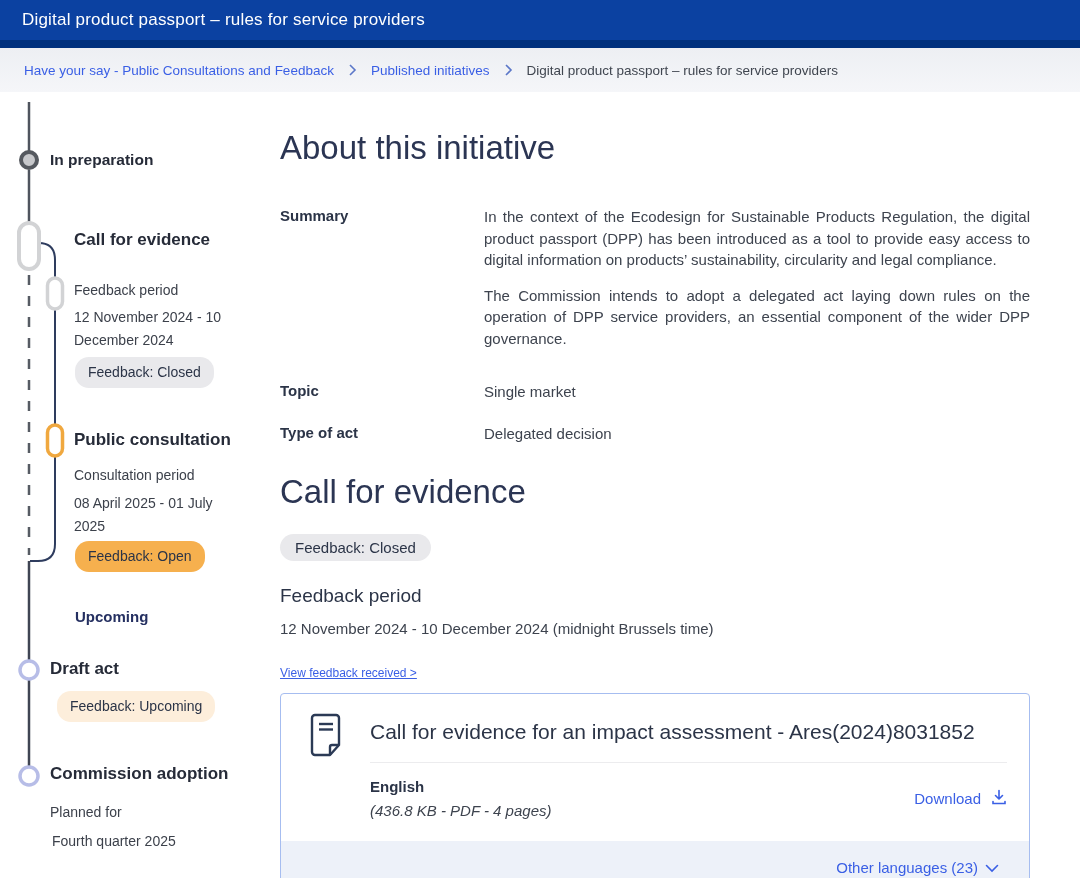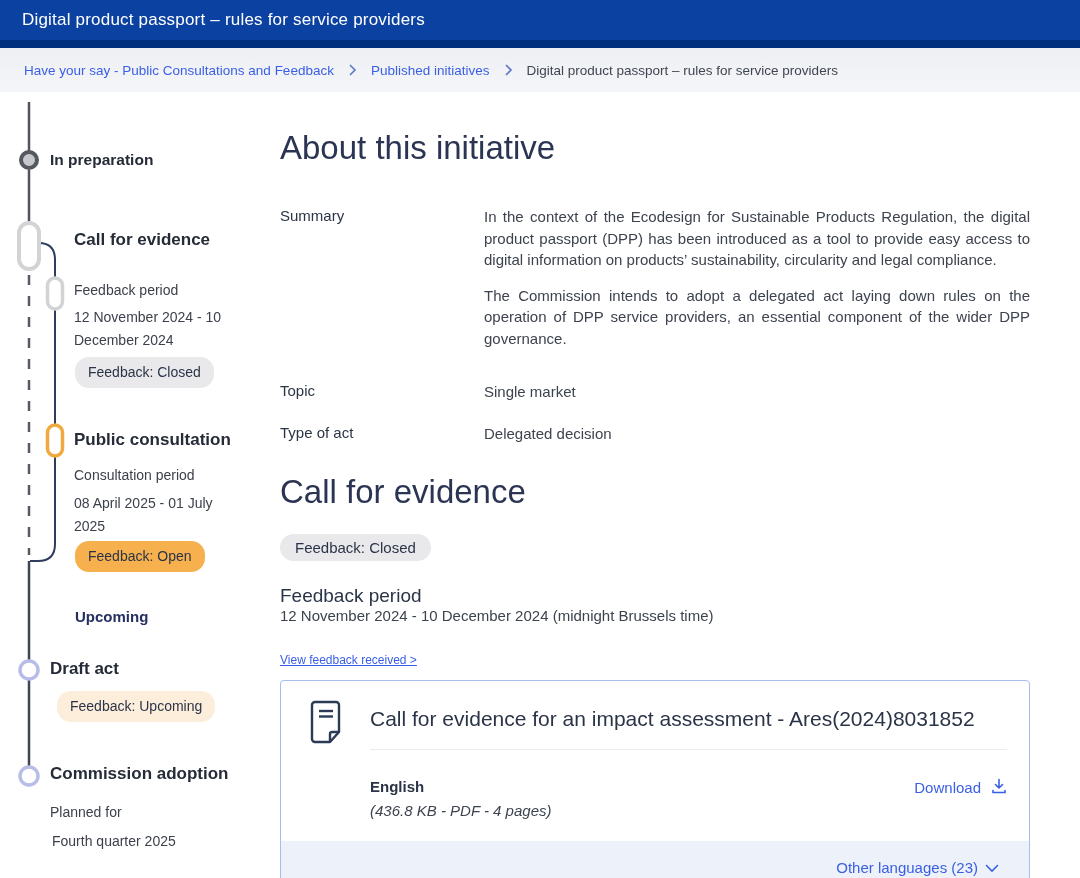--- a/index.html
+++ b/index.html
@@ -31,39 +31,39 @@
   .badge-closed { background:#e9e9ec; }
   .badge-open { background:#f6b04e; }
   .badge-upcoming { background:#fdeedb; }
 
   
   .content { position:absolute; left:280px; top:92px; width:750px; }
   h1.section { font-size:33px; font-weight:400; color:#2b3553; line-height:40px; }
   .h-about { margin-top:36px; }
   .h-cfe { margin-top:28px; }
   .field { display:flex; }
-  .field-label { width:204px; font-weight:normal; font-size:15px; color:#2b3447; padding-top:1px; }
+  .field-label { width:204px; font-weight:bold; font-size:15px; color:#2b3447; padding-top:1px; }
   .field-value { flex:1; font-size:15px; line-height:21.5px; color:#3d434e; text-align:justify; }
   .field-value p + p { margin-top:14px; }
   .f-summary { margin-top:38px; }
   .f-topic { margin-top:32px; }
   .f-type { margin-top:20px; }
   .cfe-badge-wrap { margin-top:22px; }
   .badge-lg { font-size:15px; padding:5px 15px; border-radius:15px; }
   h3.period { margin-top:24px; font-size:19px; font-weight:400; color:#2b3447; }
-  .period-dates { margin-top:0; font-size:15px; color:#3d434e; }
+  .period-dates { margin-top:13px; font-size:15px; color:#3d434e; }
   .view-link-wrap { margin-top:26px; }
   .view-link { color:#3a5fe5; font-size:12px; text-decoration:underline; cursor:pointer; }
 
   
   .doc-card { margin-top:12px; border:1px solid #a6bdf0; border-radius:4px; background:#fff; }
   .doc-body { display:flex; padding:18px 22px 22px 26px; gap:26px; }
   .doc-main { flex:1; }
   .doc-title { font-size:21px; color:#2b3447; padding:8px 0 18px; border-bottom:1px solid #ececee; }
-  .lang-row { display:flex; justify-content:space-between; align-items:flex-start; margin-top:28px; }
+  .lang-row { display:flex; justify-content:space-between; align-items:center; margin-top:15px; }
   .lang-name { font-weight:bold; font-size:15px; color:#2b3447; }
   .file-info { font-size:15px; color:#3d434e; margin-top:7px;font-style:italic; }
   .dl-link { display:flex; align-items:center; gap:10px; color:#3a5fe5; font-size:15px;
              text-decoration:none; cursor:pointer; }
   .doc-footer { background:#edf1f9; padding:18px 30px 26px; display:flex; justify-content:flex-end; }
   .other-langs { display:flex; align-items:center; gap:7px; color:#3a5fe5; font-size:15px;
                  text-decoration:none; cursor:pointer; }
 </style>
 </head>
 <body>

